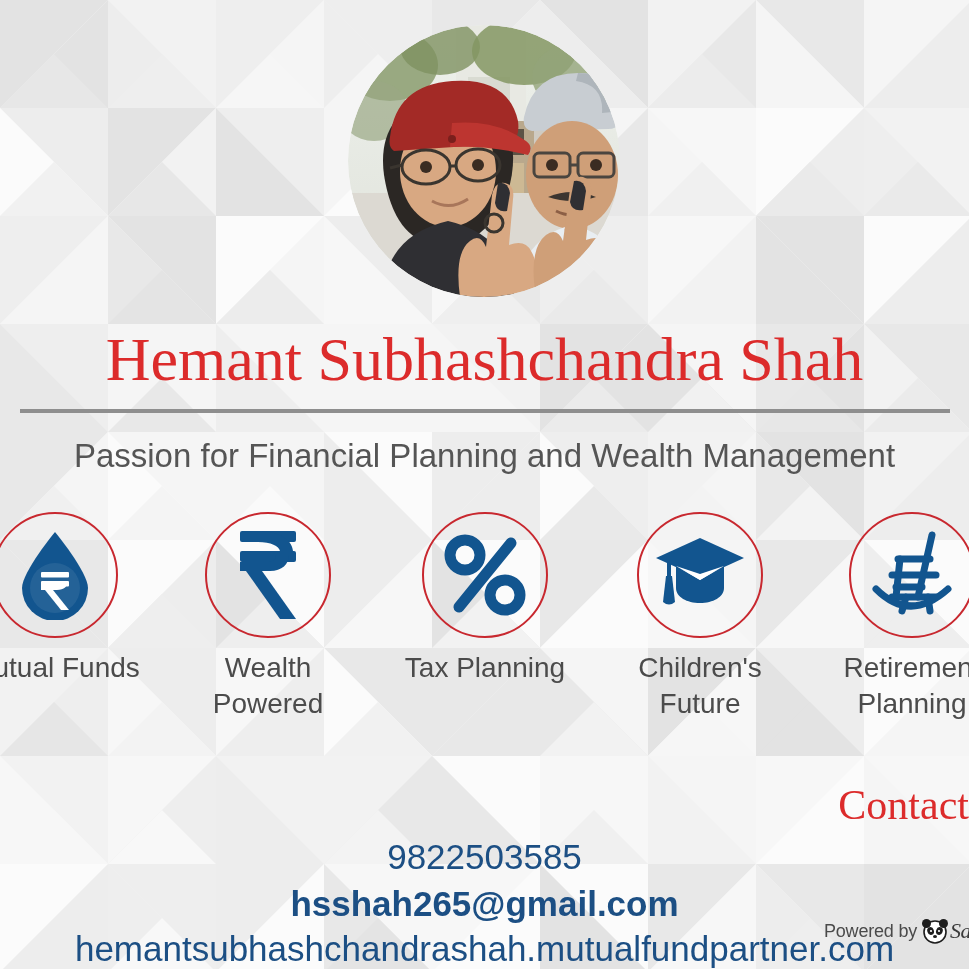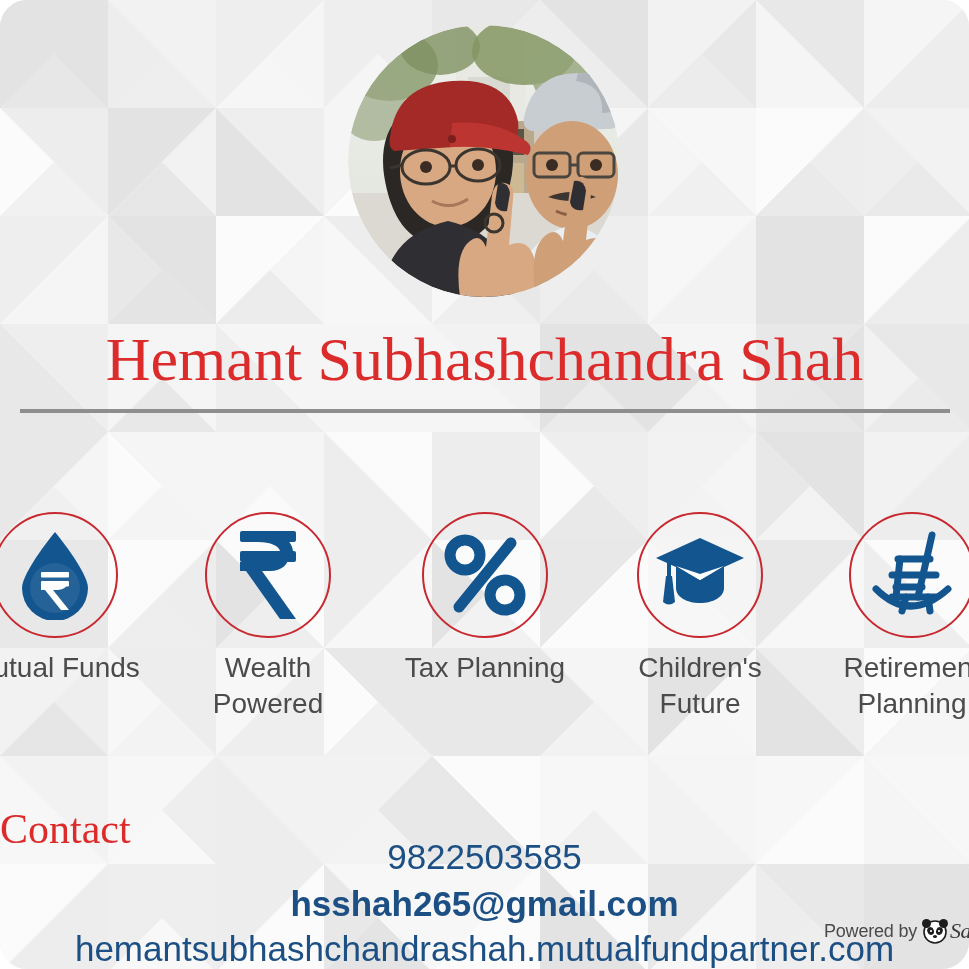--- a/index.html
+++ b/index.html
@@ -7,21 +7,20 @@
     padding: 0;
     background: #ffffff;
   }
   #poster {
     position: relative;
     width: 969px;
     height: 969px;
     overflow: hidden;
     background: #f2f2f2;
     font-family: "Liberation Sans", sans-serif;
-    border-radius: 27px;
   }
   
   #bg-poly {
     position: absolute;
     inset: 0;
     width: 969px;
     height: 969px;
     z-index: 0;
   }
   
@@ -107,23 +106,23 @@
     font-size: 28px;
     line-height: 36px;
     color: #4b4b4b;
     white-space: pre-line;
   }
 
   
   .contact-head {
     position: absolute;
     left: 0;
-    top: 804px;
-    width: 969px;
-    text-align: left;
+    top: 780px;
+    width: 969px;
+    text-align: right;
     font-family: "Liberation Serif", serif;
     font-size: 42px;
     line-height: 50px;
     color: #dc2b2b;
     z-index: 3;
   }
   .contact-line {
     position: absolute;
     left: 0;
     width: 969px;
@@ -454,20 +453,21 @@
         <path d="M188 272 q-8 -48 10 -62 q11 -8 17 6 l7 -52 q3 -14 13 -12 q10 3 8 17 l-5 46 q17 -6 23 7 q9 18 1 50z" fill="#cf9f78"></path>
         <path d="M226 156 q10 -2 12 10 l-3 19 q-11 2 -13 -8z" fill="#2f2f33"></path>
 
         <circle cx="146" cy="198" r="9" fill="none" stroke="#3a352f" stroke-width="3"></circle>
       </g>
     </svg>
   </div>
 
   <div class="name-title">Hemant Subhashchandra Shah</div>
   <div class="divider"></div>
+  <div class="tagline">Passion for Financial Planning and Wealth Management</div>
 
   <div class="services">
 
     <div class="service" style="left:55px;">
       <div class="svc-circle">
         <svg width="78" height="90" viewBox="0 0 78 90">
           <path d="M39 2 C39 2 6 42 6 58 a33 33 0 0 0 66 0 C72 42 39 2 39 2z" fill="#12558f"></path>
           <circle cx="39" cy="58" r="25" fill="#ffffff" opacity="0.08"></circle>
           <g fill="#ffffff">
             <rect x="25" y="42" width="28" height="5.5" rx="1"></rect>

